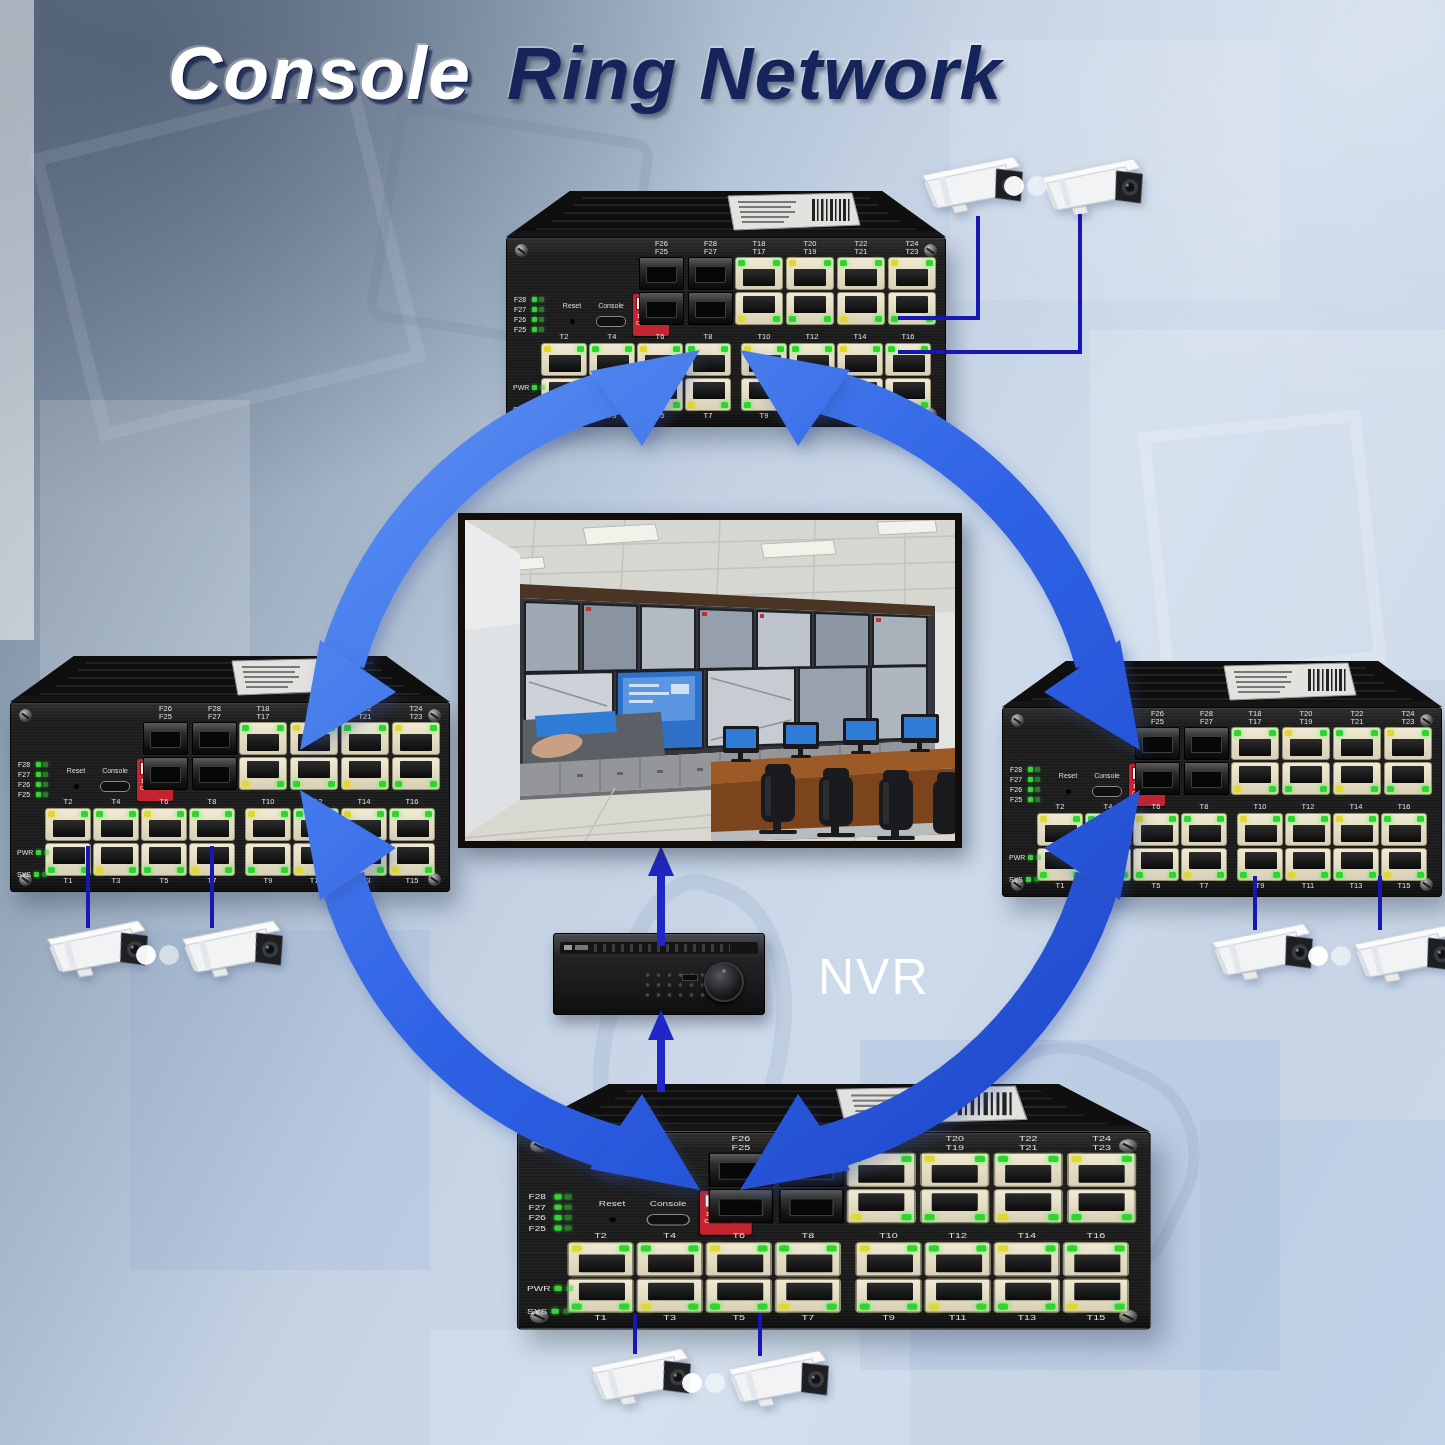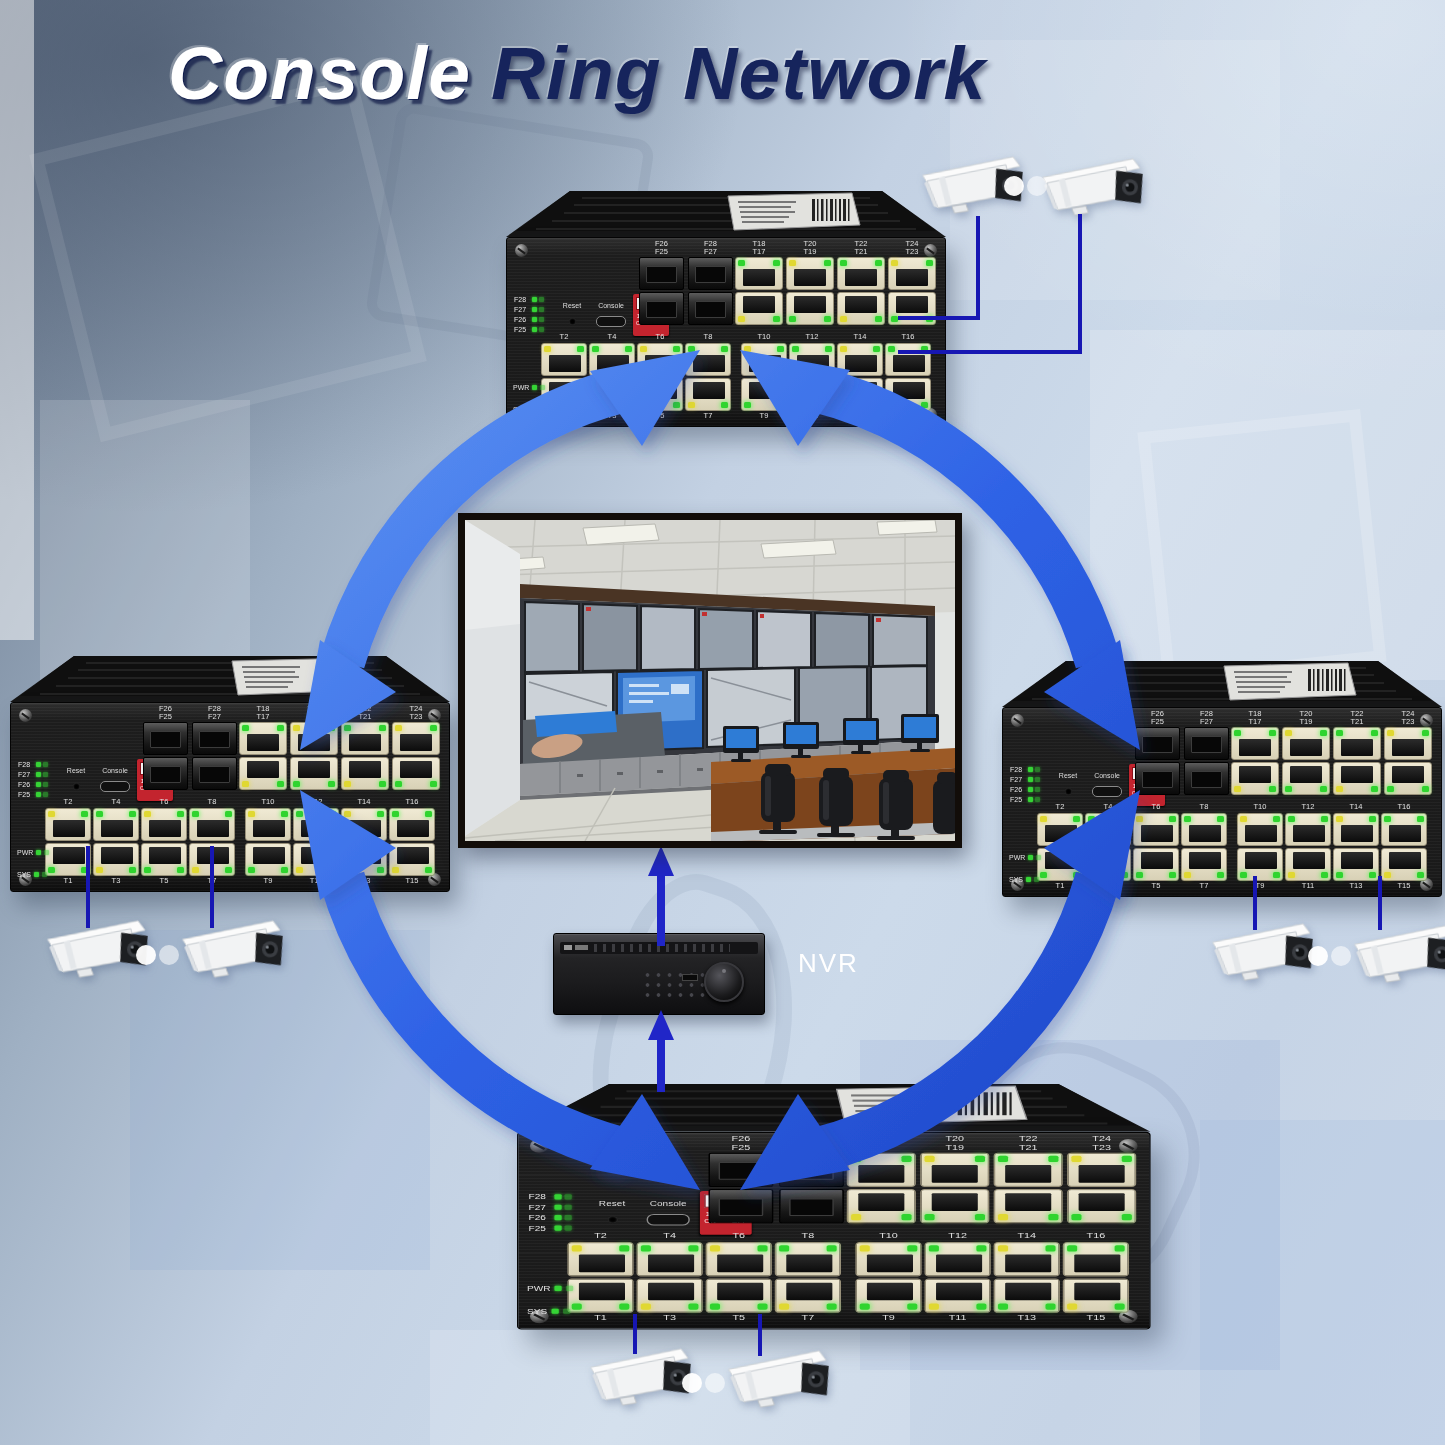--- a/index.html
+++ b/index.html
@@ -24,21 +24,21 @@
   .gh2{left:960px;top:1050px;width:210px;height:210px;border:11px solid rgba(110,130,160,.14);border-radius:40%;transform:rotate(25deg);}
   .gh3{left:60px;top:110px;width:310px;height:270px;border:13px solid rgba(255,255,255,.09);transform:rotate(-14deg);}
   .gh4{left:380px;top:120px;width:240px;height:200px;border:10px solid rgba(90,105,130,.12);transform:rotate(9deg);border-radius:18px;}
   .gh5{left:1150px;top:420px;width:200px;height:230px;border:12px solid rgba(255,255,255,.18);transform:rotate(-6deg);}
 
   
   .title{position:absolute;left:168px;top:30px;font-size:75px;font-style:italic;font-weight:bold;
          white-space:nowrap;letter-spacing:1px;z-index:9;}
   .t-white{color:var(--title-white,#fff);
     text-shadow:-2px -2px 0 rgba(255,255,255,.28), 4px 5px 2px rgba(15,25,70,.70), 1px 1px 0 #1a2a60;}
-  .t-navy{color:var(--title-navy,#16245c);margin-left:20px;
+  .t-navy{color:var(--title-navy,#16245c);margin-left:36px;
     text-shadow:-1px -2px 0 rgba(255,255,255,.30), 3px 4px 4px rgba(10,18,50,.45);}
 
   
   svg.layer{position:absolute;left:0;top:0;pointer-events:none;}
   .lines{z-index:4;}
   .ring{z-index:5;}
   .conn{stroke:var(--connector-blue,#1717b3);stroke-width:4;fill:none;}
   .nvrline{stroke:var(--arrow-blue,#2026c8);stroke-width:8;fill:none;}
   .nvrhead{fill:var(--arrow-blue,#2026c8);}
 
@@ -125,21 +125,21 @@
     background-image:repeating-linear-gradient(90deg,#3c3c40 0 3px, rgba(0,0,0,0) 3px 9px);}
   .nvr-logo{position:absolute;left:10px;top:11px;width:24px;height:5px;background:
     linear-gradient(90deg,#9a9a9a 0 8px, rgba(0,0,0,0) 8px 11px, #777 11px 24px);}
   .nvr-btns{position:absolute;left:88px;top:36px;width:64px;height:32px;
     background-image:radial-gradient(#46464c 1.6px, rgba(0,0,0,0) 2.2px);background-size:11px 10px;}
   .nvr-knob{position:absolute;right:20px;top:28px;width:36px;height:36px;border-radius:50%;
     background:radial-gradient(circle at 38% 32%,#55555b,#1b1b1d 60%,#000);
     border:2px solid #38383c;box-shadow:0 2px 4px #000;}
   .nvr-knob::after{content:"";position:absolute;left:16px;top:5px;width:4px;height:4px;border-radius:50%;background:#77777d;}
   .nvr-usb{position:absolute;right:66px;top:40px;width:14px;height:5px;background:#0a0a0a;border:1px solid #444;}
-  .nvr-label{position:absolute;left:798px;top:948px;font-size:26px;color:#fff;letter-spacing:2px;z-index:6;}
+  .nvr-label{position:absolute;left:818px;top:948px;font-size:50px;color:#fff;letter-spacing:2px;z-index:6;}
 
   
   .center-photo{position:absolute;left:458px;top:513px;width:504px;height:335px;z-index:6;
     background:#120d09;padding:7px;box-sizing:border-box;box-shadow:6px 10px 20px rgba(30,42,64,.45);}
 </style>
 </head>
 <body>
 
 <div class="stage">
 

